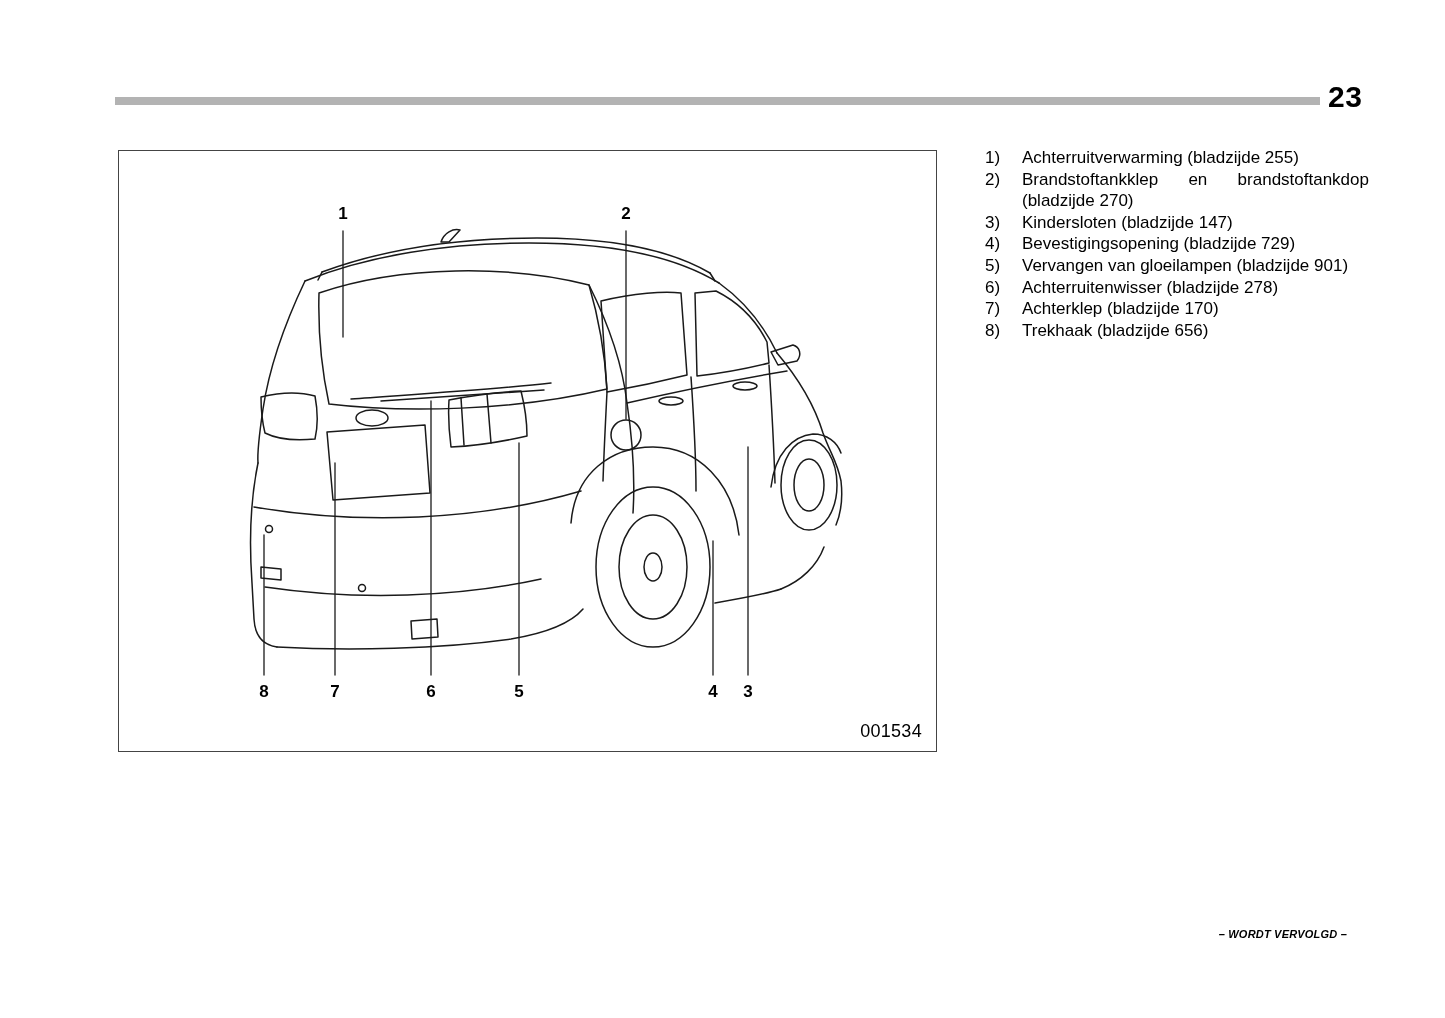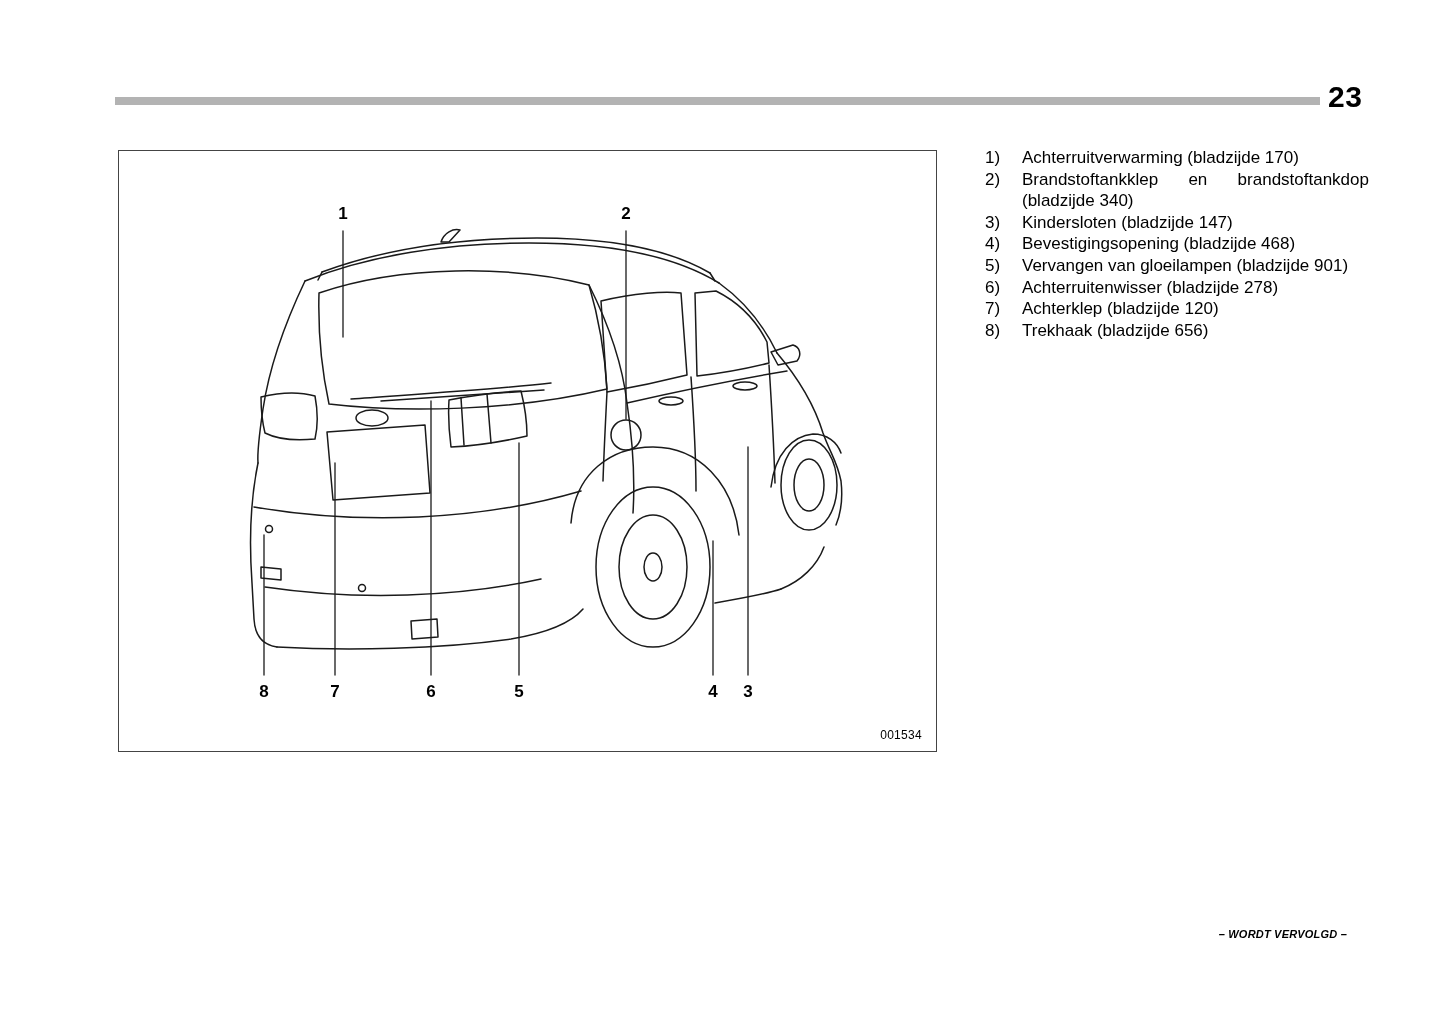--- a/index.html
+++ b/index.html
@@ -25,21 +25,21 @@
   }
   .figure-box svg{position:absolute;left:0;top:0;width:817px;height:600px;}
   .callout{
     position:absolute;
     font-size:17px;font-weight:bold;
     transform:translate(-50%,-50%);
     line-height:1;
   }
   .figure-code{
     position:absolute;right:14px;bottom:9px;
-    font-size:12px;letter-spacing:0.3px;
+    font-size:18px;letter-spacing:0.3px;
   }
   .legend{
     position:absolute;left:985px;top:147px;width:384px;
     margin:0;padding:0;list-style:none;
     font-size:17px;line-height:21.6px;
   }
   .legend li{display:flex;margin:0;padding:0;}
   .legend .ln{flex:0 0 37px;}
   .legend .lt{flex:1 1 auto;text-align:justify;}
   .continued-note{
@@ -144,45 +144,45 @@
     <span class="callout" style="left:400px;top:540px;">5</span>
     <span class="callout" style="left:594px;top:540px;">4</span>
     <span class="callout" style="left:629px;top:540px;">3</span>
 
     <div class="figure-code">001534</div>
   </div>
 
   <ol class="legend">
     <li>
       <span class="ln">1)</span>
-      <span class="lt">Achterruitverwarming (bladzijde 170)</span>
+      <span class="lt">Achterruitverwarming (bladzijde 255)</span>
     </li>
     <li>
       <span class="ln">2)</span>
-      <span class="lt">Brandstoftankklep en brandstoftankdop (bladzijde 340)</span>
+      <span class="lt">Brandstoftankklep en brandstoftankdop (bladzijde 270)</span>
     </li>
     <li>
       <span class="ln">3)</span>
       <span class="lt">Kindersloten (bladzijde 147)</span>
     </li>
     <li>
       <span class="ln">4)</span>
-      <span class="lt">Bevestigingsopening (bladzijde 468)</span>
+      <span class="lt">Bevestigingsopening (bladzijde 729)</span>
     </li>
     <li>
       <span class="ln">5)</span>
       <span class="lt">Vervangen van gloeilampen (bladzijde 901)</span>
     </li>
     <li>
       <span class="ln">6)</span>
       <span class="lt">Achterruitenwisser (bladzijde 278)</span>
     </li>
     <li>
       <span class="ln">7)</span>
-      <span class="lt">Achterklep (bladzijde 120)</span>
+      <span class="lt">Achterklep (bladzijde 170)</span>
     </li>
     <li>
       <span class="ln">8)</span>
       <span class="lt">Trekhaak (bladzijde 656)</span>
     </li>
   </ol>
 
   <div class="continued-note">– WORDT VERVOLGD –</div>
 
 </div>

